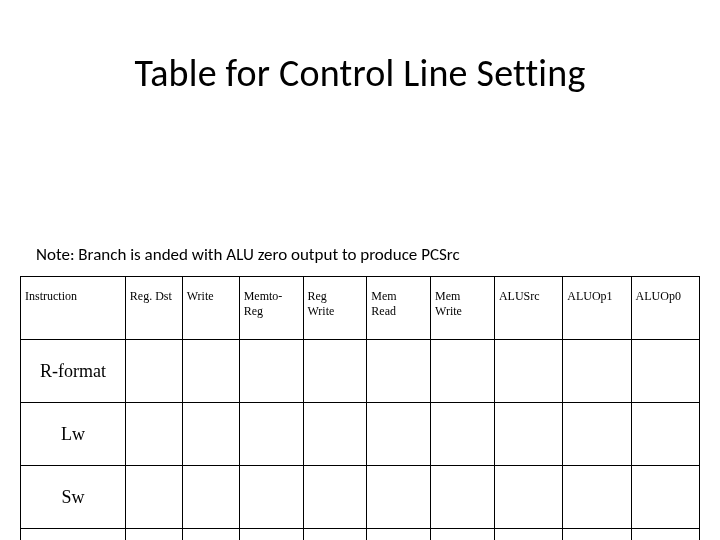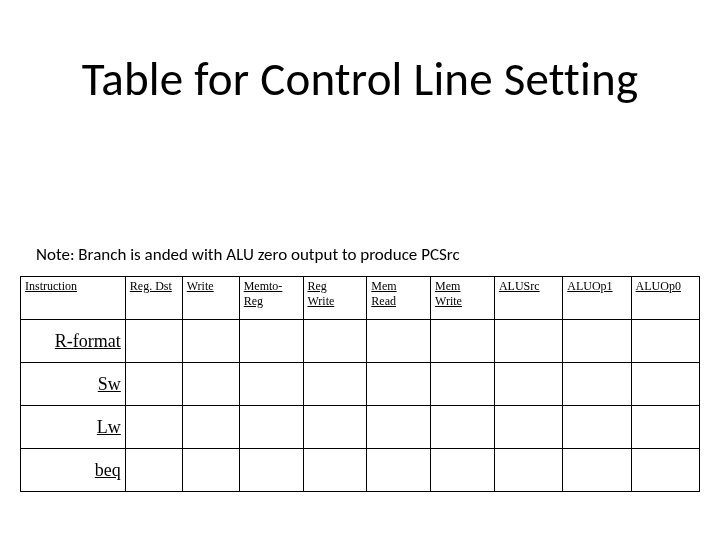--- a/index.html
+++ b/index.html
@@ -16,21 +16,21 @@
     width: 720px;
     height: 540px;
     box-sizing: border-box;
   }
   .title {
     position: absolute;
     top: 50px;
     left: 0;
     width: 100%;
     text-align: center;
-    font-size: 47px;
+    font-size: 38px;
     font-weight: 400;
     letter-spacing: 0.2px;
   }
   .note {
     position: absolute;
     top: 244px;
     left: 36px;
     font-size: 17px;
     font-weight: 400;
   }
@@ -41,41 +41,40 @@
     width: 680px;
     border-collapse: collapse;
     table-layout: fixed;
   }
   .tbl col.c0 { width: 92px; }
   .tbl col.c  { width: 50px; }
   .tbl col.cm { width: 56px; }
   .tbl col.cw { width: 60px; }
   .tbl th, .tbl td {
     border: 1.5px solid #000;
-    padding: 2px 4px;
+    padding: 12px 4px;
     font-weight: 400;
     vertical-align: top;
-    text-decoration: underline;
   }
   .tbl thead th {
     font-family: "Times New Roman", Times, serif;
     font-size: 12px;
     text-align: left;
     height: 38px;
   }
   .tbl thead th.first {
     vertical-align: top;
   }
   .tbl tbody td {
     height: 38px;
   }
   .tbl tbody td.rowlabel {
     font-family: "Times New Roman", Times, serif;
     font-size: 18px;
-    text-align: right;
+    text-align: center;
     vertical-align: middle;
   }
 </style>
 </head>
 <body>
 
 <div class="slide">
 
   <div class="title">Table for Control Line Setting</div>
 
@@ -115,33 +114,33 @@
         <td></td>
         <td></td>
         <td></td>
         <td></td>
         <td></td>
         <td></td>
         <td></td>
         <td></td>
       </tr>
       <tr>
-        <td class="rowlabel">Sw</td>
+        <td class="rowlabel">Lw</td>
         <td></td>
         <td></td>
         <td></td>
         <td></td>
         <td></td>
         <td></td>
         <td></td>
         <td></td>
         <td></td>
       </tr>
       <tr>
-        <td class="rowlabel">Lw</td>
+        <td class="rowlabel">Sw</td>
         <td></td>
         <td></td>
         <td></td>
         <td></td>
         <td></td>
         <td></td>
         <td></td>
         <td></td>
         <td></td>
       </tr>

